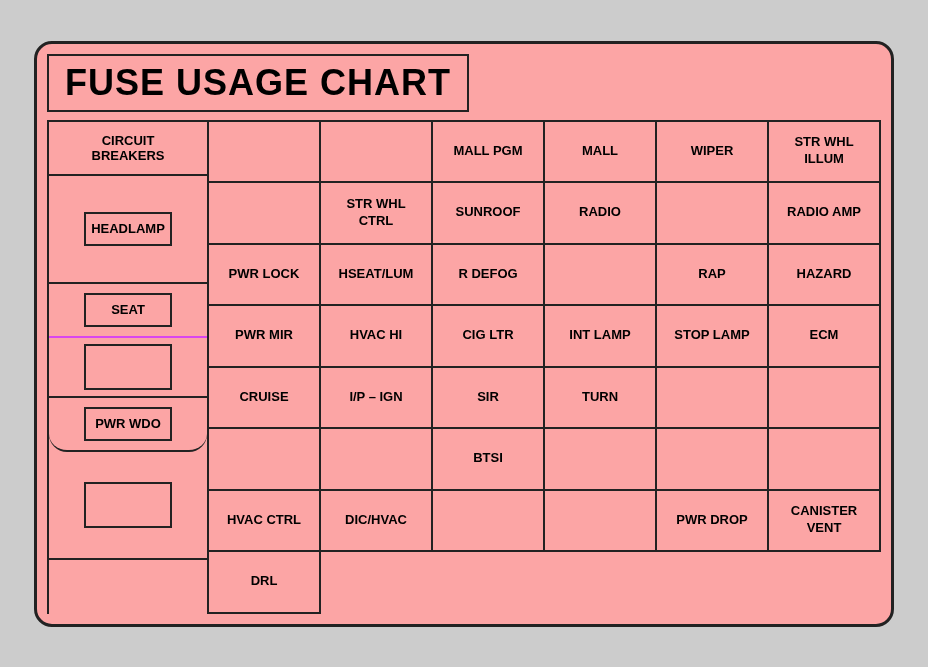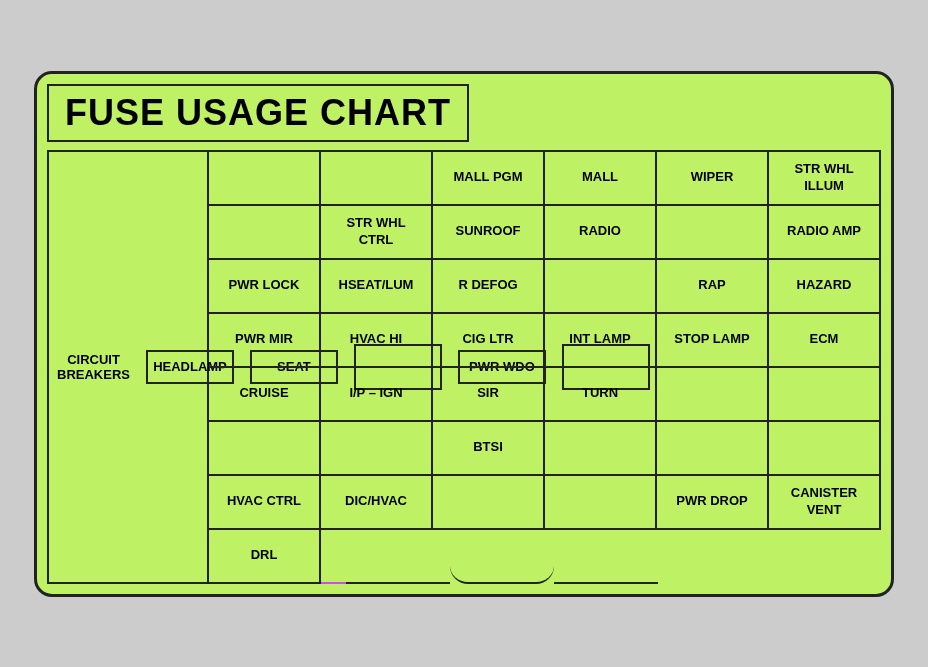--- a/index.html
+++ b/index.html
@@ -6,21 +6,21 @@
     body {
       background: #ccc;
       display: flex;
       justify-content: center;
       align-items: center;
       width: 928px;
       height: 667px;
       font-family: Arial, Helvetica, sans-serif;
     }
     .chart-container {
-      background: #bef264;
+      background: #fca5a5;
       border: 3px solid #222;
       border-radius: 18px;
       width: 860px;
       padding: 10px;
     }
     .chart-title {
       font-size: 36px;
       font-weight: bold;
       border: 2px solid #222;
       padding: 6px 16px;
@@ -73,21 +73,21 @@
     }
   </style>
 </head>
 <body>
 
 <div class="chart-container">
   <div class="chart-title">FUSE USAGE CHART</div>
 
   <div style="display: flex; border-top: 2px solid #222; border-left: 2px solid #222;">
 
-    <div style="display: flex; flex-direction: row; width: 160px; border-right: 2px solid #222; flex-shrink: 0;">
+    <div style="display: flex; flex-direction: column; width: 160px; border-right: 2px solid #222; flex-shrink: 0;">
 
       <div class="left-cell" style="min-height: 54px; border-bottom: 2px solid #222;">
         <span class="cb-label">CIRCUIT<br>BREAKERS</span>
       </div>
 
       <div class="left-cell" style="min-height: 108px; border-bottom: 2px solid #222;">
         <div class="breaker-box">HEADLAMP</div>
       </div>
 
       <div class="left-cell" style="min-height: 54px; border-bottom: 2px solid #d946ef;">

